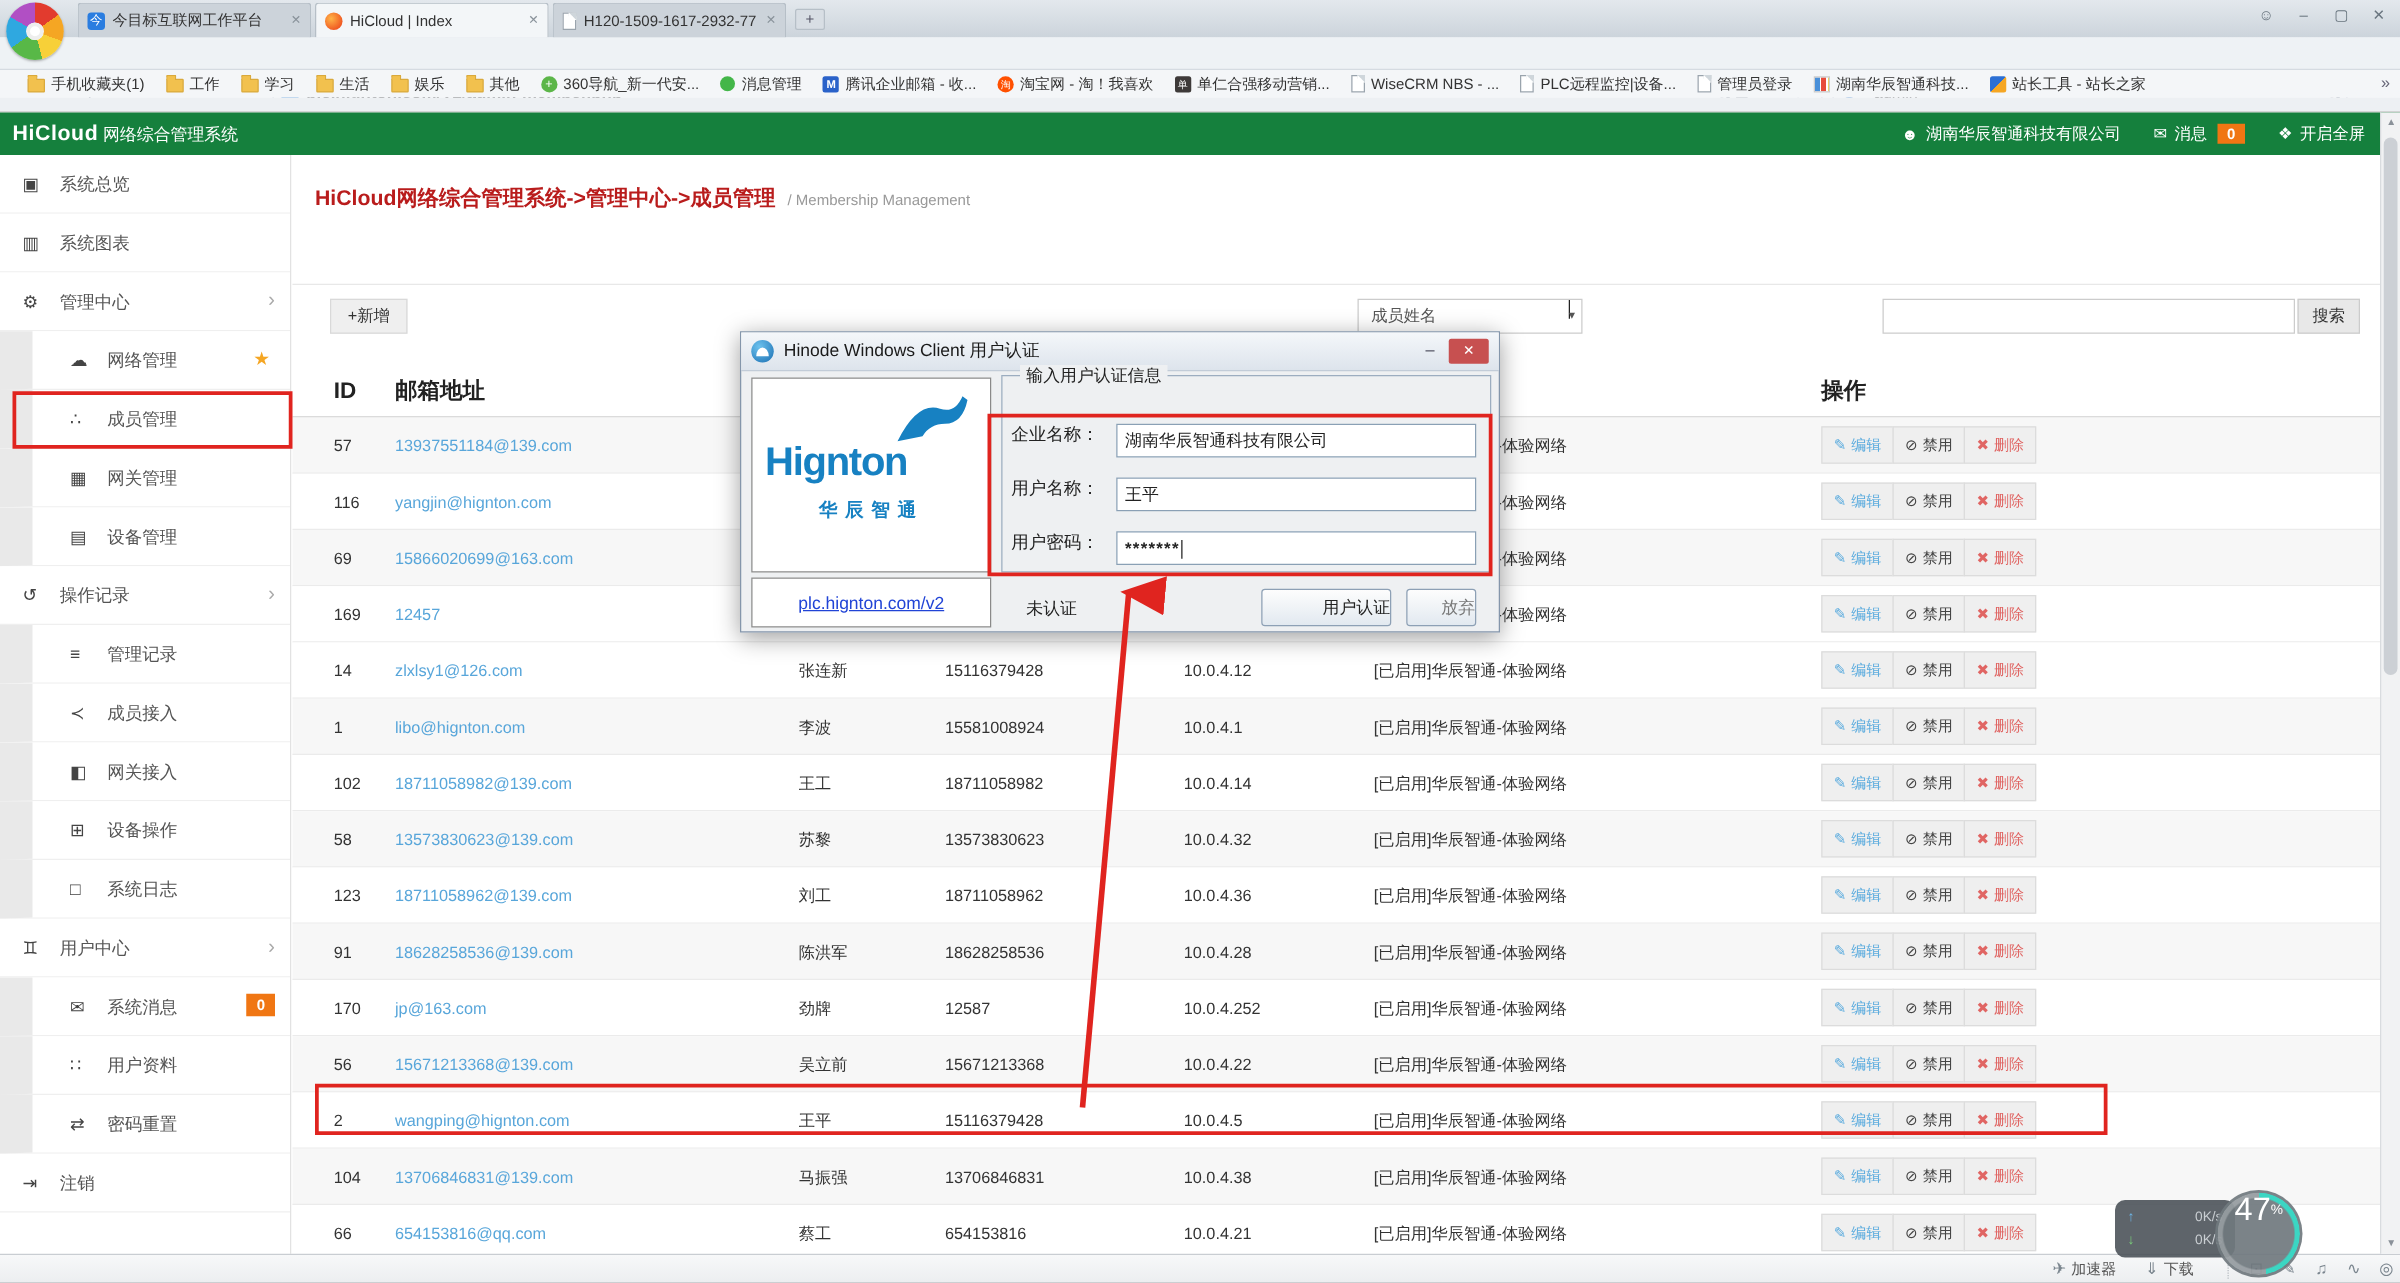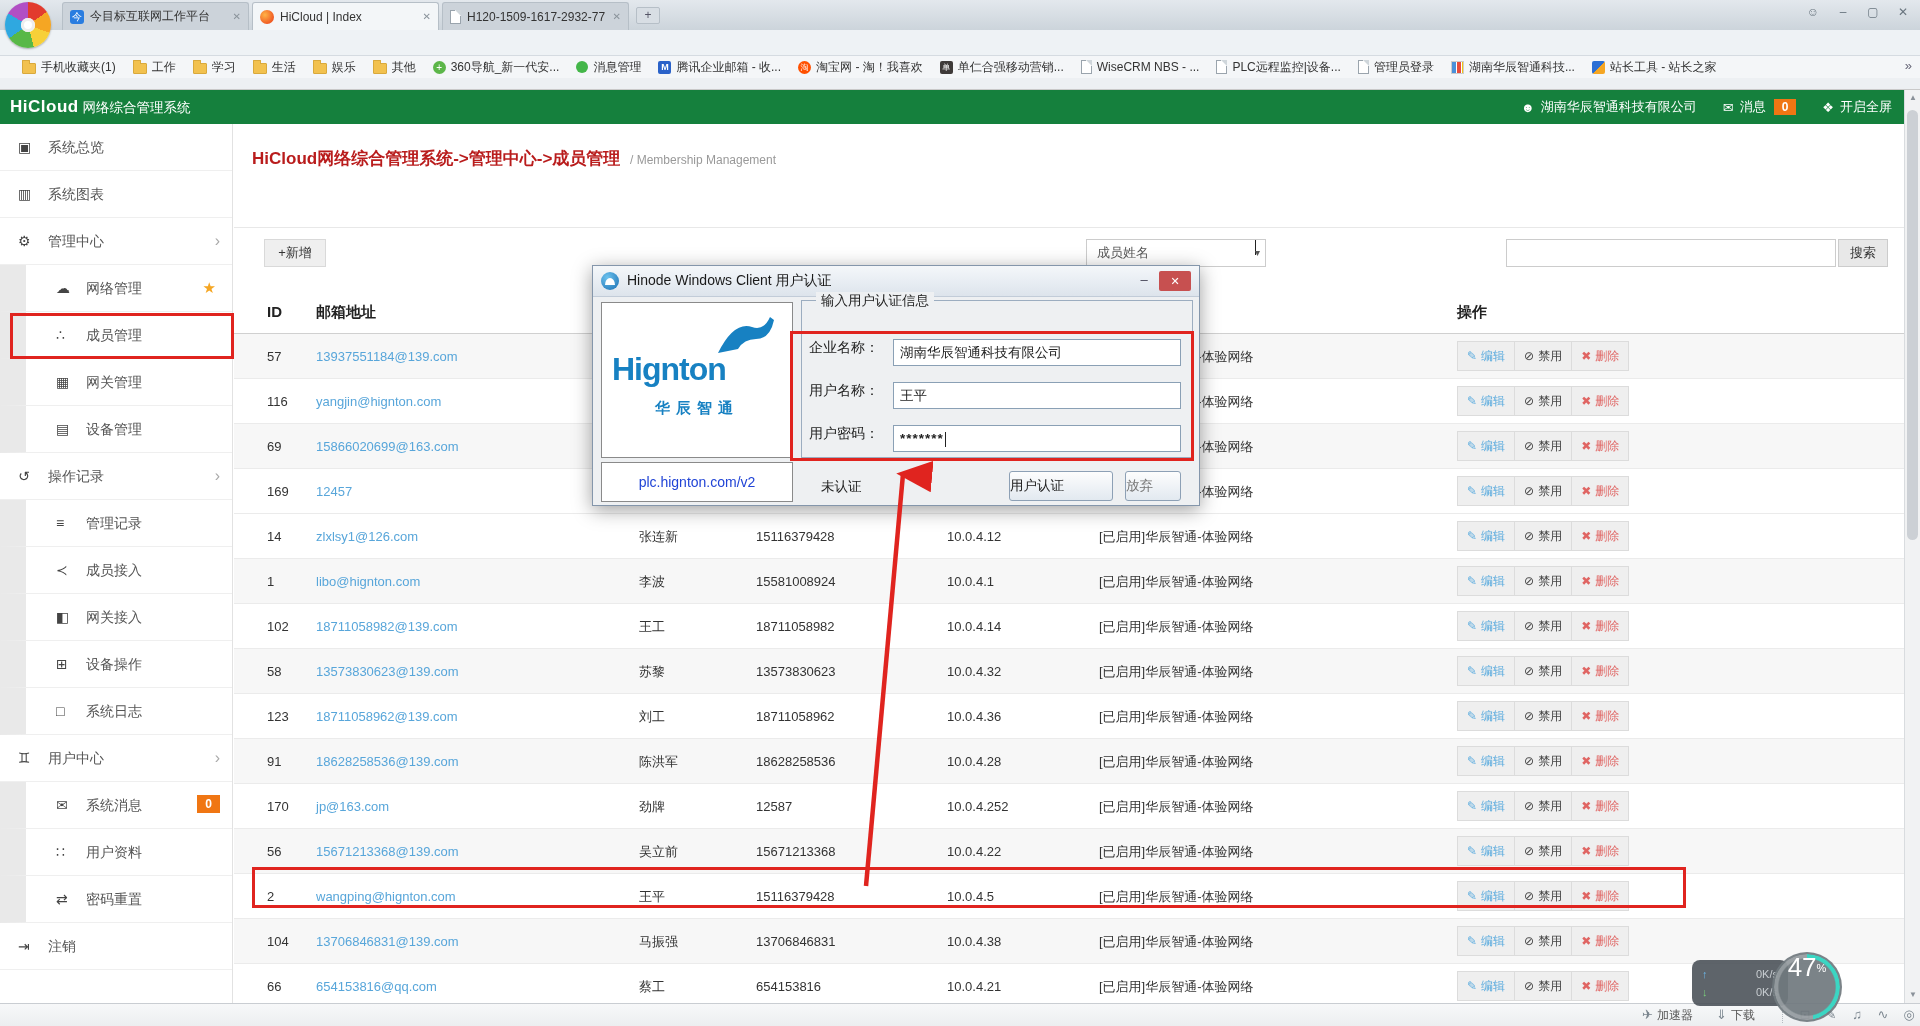--- a/index.html
+++ b/index.html
@@ -91,21 +91,21 @@
 #bc-zh{color:#b91c1c;font-weight:bold;font-size:17px}
 #bc-en{color:#999;font-size:12px;margin-left:6px}
 #tooldivider{position:absolute;left:234px;top:227px;width:1670px;border-top:1px solid #e8e8e8}
 .graybtn{background:#efefef;border:1px solid #d9d9d9;color:#333;text-align:center}
 #addbtn{position:absolute;left:264px;top:239px;width:62px;height:28px;line-height:26px;font-size:13px}
 #filtersel{position:absolute;left:1086px;top:239px;width:180px;height:28px;background:#fff;border:1px solid #ccc;line-height:26px;padding-left:10px;color:#555;font-size:13px}
 #filtersel .caret{position:absolute;right:9px;top:0;color:#555;font-size:10px}
 #searchinput{position:absolute;left:1506px;top:239px;width:330px;height:28px;background:#fff;border:1px solid #ccc}
 #searchbtn{position:absolute;left:1838px;top:239px;width:50px;height:28px;line-height:26px;font-size:13px;background:#e8e8e8;border:1px solid #ccc;text-align:center}
 
-#thead{position:absolute;left:234px;top:290px;width:1670px;height:44px;border-bottom:1px solid #d0d0d0;font-weight:bold;font-size:15px;color:#222}
+#thead{position:absolute;left:234px;top:290px;width:1670px;height:44px;border-bottom:1px solid #d0d0d0;font-weight:bold;font-size:18px;color:#222}
 #thead span{position:absolute;line-height:44px;white-space:nowrap}
 .hc0{left:33px}.hc1{left:82px}.hc2{left:405px}.hc3{left:522px}.hc4{left:713px}.hc5{left:865px}.hc6{left:1223px}
 #rows{position:absolute;left:234px;top:334px;width:1670px}
 .trow{position:relative;height:45px;border-bottom:1px solid #ebebeb;font-size:13px;color:#333;background:#fff}
 .trow.shaded{background:#f7f7f7}
 .cell{position:absolute;top:0;line-height:45px;white-space:nowrap}
 .c-id{left:33px}.c-email{left:82px;color:#58a6da}.c-name{left:405px}.c-phone{left:522px}.c-ip{left:713px}.c-net{left:865px}
 .c-ops{position:absolute;left:1223px;top:7px;display:flex}
 .opbtn{height:30px;line-height:28px;padding:0 9px;background:#efefef;border:1px solid #dcdcdc;font-size:12px;display:flex;gap:4px;align-items:center;margin-right:-1px}
 .op-edit{color:#5aabde}.op-dis{color:#444}.op-del{color:#e06563}
@@ -122,31 +122,31 @@
 #dicon{width:18px;height:18px;border-radius:50%;background:radial-gradient(circle at 35% 30%,#6cc2ee,#1b6fb2);flex:0 0 auto;position:relative}
 #dicon::after{content:"";position:absolute;left:4px;top:6px;width:10px;height:7px;border-radius:50% 50% 0 0/100% 100% 0 0;background:#fff}
 #dtitletext{margin-left:8px;font-size:14px;color:#1a1a1a;flex:1}
 #dmin{width:30px;height:20px;text-align:center;line-height:18px;color:#445;font-size:13px}
 #dclose{width:32px;height:20px;background:#c75050;border-radius:2px;color:#fff;text-align:center;line-height:20px;font-size:11px}
 #dlogo{position:absolute;left:8px;top:36px;width:192px;height:156px;background:#fff;border:1px solid #8a8a8a}
 #dlogo .hig{position:absolute;left:10px;top:48px;font-size:32px;font-weight:bold;color:#1781c2;letter-spacing:-1px}
 #dlogo .sub{position:absolute;left:0;top:96px;width:100%;text-align:center;font-size:15px;font-weight:bold;letter-spacing:6px;color:#1781c2}
 #dlogo svg{position:absolute;right:8px;top:10px}
 #dlink{position:absolute;left:8px;top:196px;width:192px;height:40px;background:#fff;border:1px solid #8a8a8a;text-align:center}
-#dlink a{line-height:38px;color:#2144d6;font-size:14px;}
+#dlink a{line-height:38px;color:#2144d6;font-size:14px;text-decoration:underline}
 #dgroup{position:absolute;left:208px;top:34px;width:392px;height:158px;border:1px solid #9cadc0}
 #dlegend{position:absolute;left:14px;top:-9px;background:#eef0f2;padding:0 5px;font-size:13.5px;color:#222}
 #dfields{position:absolute;left:216px;top:73px;width:376px}
 .frow{height:27px;margin-bottom:16px;display:flex;align-items:flex-start}
 .flabel{width:84px;font-size:14px;color:#222;white-space:nowrap}
 .finput{width:288px;height:27px;background:#fff;border:1px solid #8aa0b5;line-height:25px;padding-left:6px;font-size:13.5px;color:#222;white-space:nowrap;overflow:hidden}
 .finput.pwd{font-weight:bold;letter-spacing:1px}
 .caret{display:inline-block;width:1px;height:15px;background:#222;vertical-align:middle;margin-left:1px}
 #dstatus{position:absolute;left:228px;top:207px;font-size:13.5px;color:#222;line-height:28px}
-.winbtn{position:absolute;top:205px;height:30px;background:linear-gradient(#fdfdfd,#e2e9f0);border:1px solid #8da0b5;border-radius:3px;text-align:left;line-height:28px;font-size:13.5px;color:#222}
+.winbtn{position:absolute;top:205px;height:30px;background:linear-gradient(#fdfdfd,#e2e9f0);border:1px solid #8da0b5;border-radius:3px;text-align:right;line-height:28px;font-size:13.5px;color:#222}
 #dauth{left:416px;width:104px}
 #dcancel{left:532px;width:56px;color:#777}
 
 
 .redbox{position:absolute;border:3px solid #e0241f;z-index:55;pointer-events:none}
 #rb-sidebar{left:10px;top:313px;width:224px;height:46px}
 #rb-row{left:252px;top:867px;width:1434px;height:41px}
 #rb-fields{left:790px;top:331px;width:404px;height:130px}
 #arrow{position:absolute;left:0;top:0;width:1920px;height:1026px;z-index:56;pointer-events:none}
 

